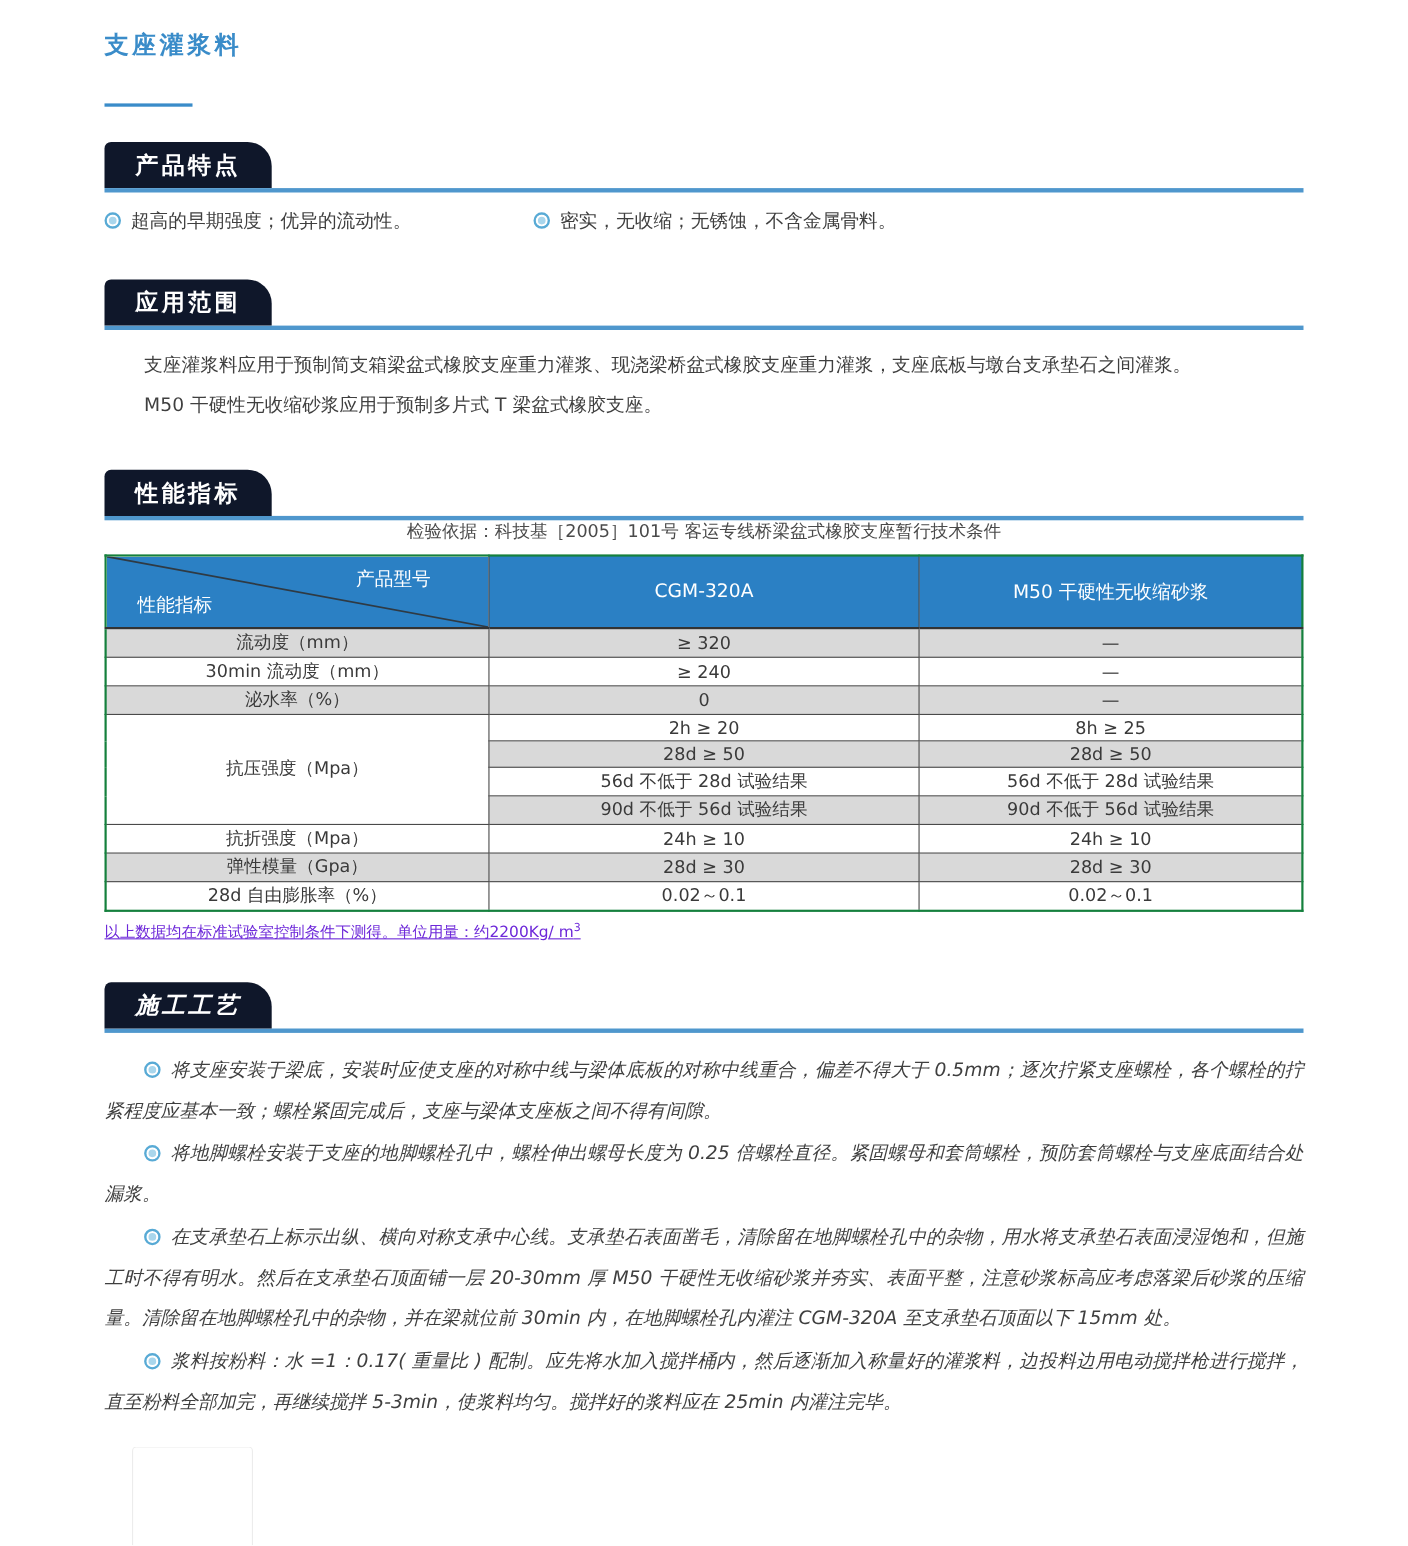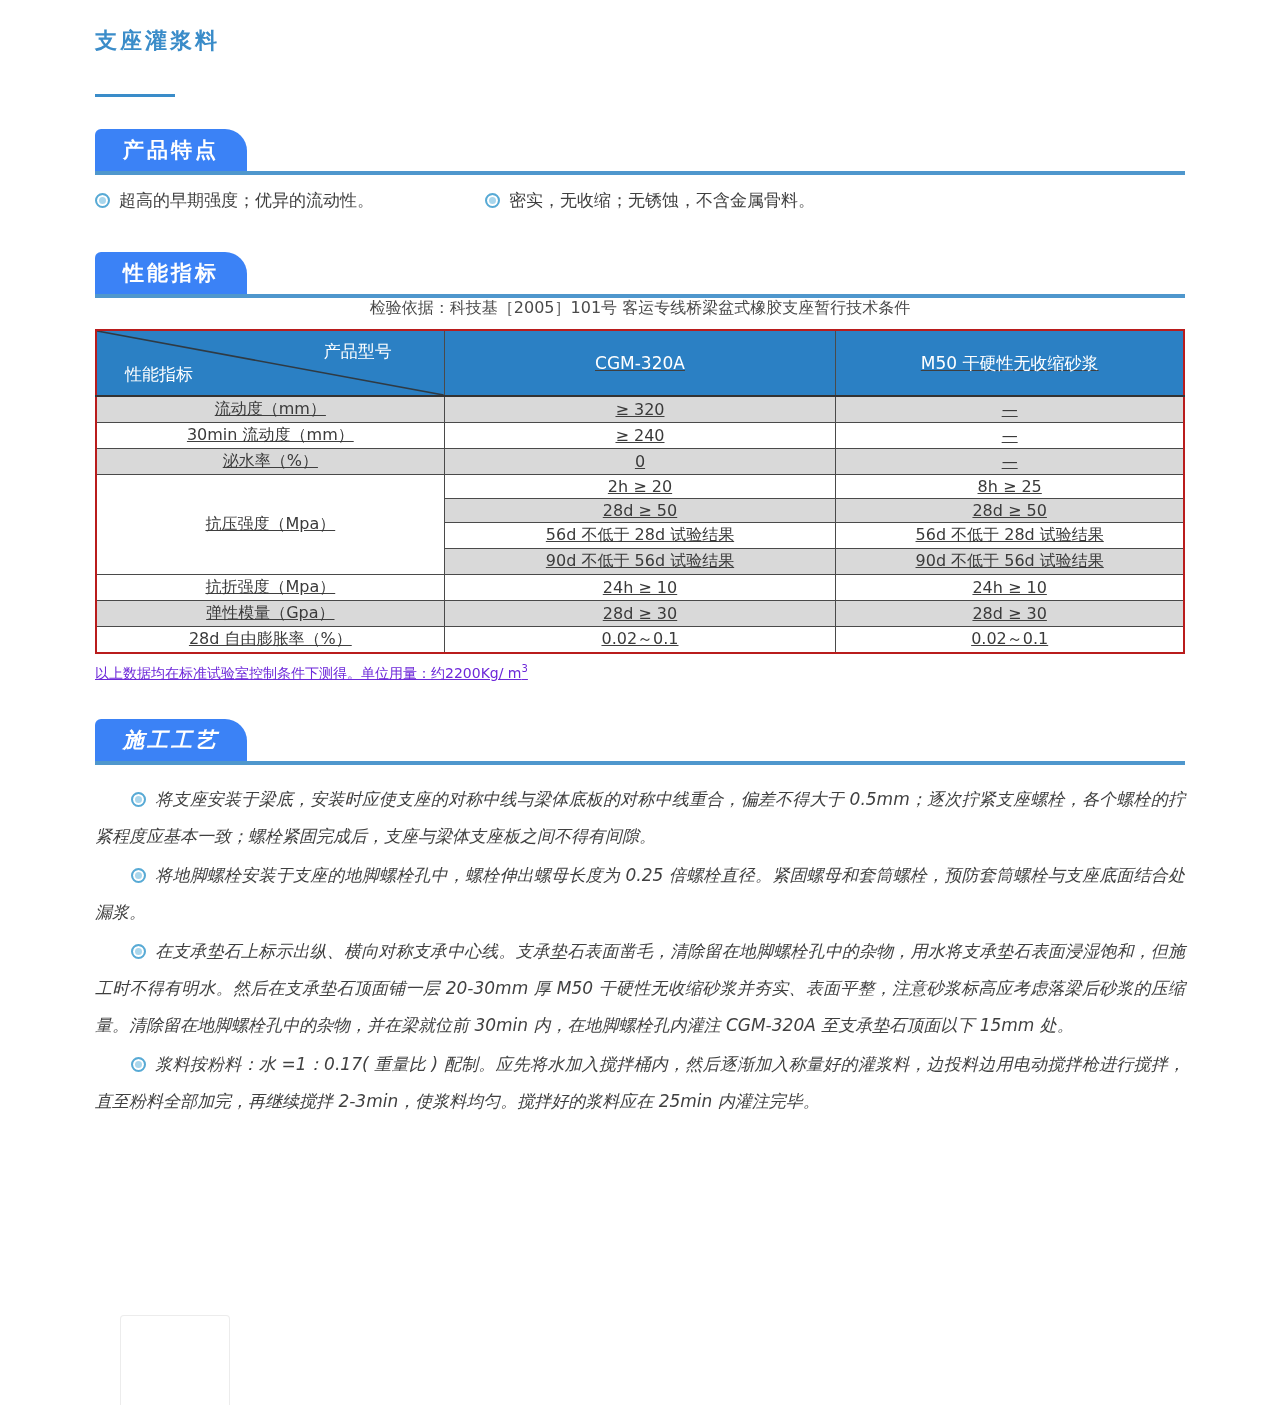--- a/index.html
+++ b/index.html
@@ -22,21 +22,21 @@
     width:80px; height:3px; background:#3a8cc9; margin-top:38px;
   }
 
   
   .section-head {
     border-bottom:4px solid #4f97cd;
     line-height:0;
   }
   .badge {
     display:inline-block;
-    background:#3b82f6; color:#ffffff;
+    background:#0f172a; color:#ffffff;
     font-size:21px; font-weight:bold; letter-spacing:3px;
     line-height:1; padding:11px 28px 10px 28px;
     border-radius:6px 22px 0 0;
   }
 
   
   .bullet {
     display:inline-block; width:15px; height:15px;
     border:2px solid #58aad5; border-radius:50%;
     background:#a9d6ec;
@@ -66,23 +66,22 @@
     font-size:17px; line-height:2.15;
   }
 
   
   .basis-line {
     margin-top:0; margin-bottom:10px;
     text-align:center; font-size:16px; color:#4a4a4a;
   }
   table.perf {
     width:100%; border-collapse:collapse;
-    border:2px solid #b91c1c;
+    border:2px solid #15803d;
     table-layout:fixed;
-    text-decoration:underline;
   }
   table.perf th, table.perf td {
     border:1px solid #4a4a4a;
     text-align:center; vertical-align:middle;
   }
   table.perf thead th {
     background:#2b80c4; color:#ffffff;
     font-weight:normal; font-size:17px;
     height:66px; border-bottom:2px solid #333333;
   }
@@ -134,20 +133,29 @@
         <span class="bullet"></span>
         <span>超高的早期强度；优异的流动性。</span>
       </div>
       <div class="feature-item">
         <span class="bullet"></span>
         <span>密实，无收缩；无锈蚀，不含金属骨料。</span>
       </div>
     </div>
   </div>
 
+  <div class="sec-application">
+    <div class="section-head">
+      <span class="badge">应用范围</span>
+    </div>
+    <div class="app-text">
+      <div>支座灌浆料应用于预制简支箱梁盆式橡胶支座重力灌浆、现浇梁桥盆式橡胶支座重力灌浆，支座底板与墩台支承垫石之间灌浆。</div>
+      <div>M50 干硬性无收缩砂浆应用于预制多片式 T 梁盆式橡胶支座。</div>
+    </div>
+  </div>
 
   <div class="sec-performance">
     <div class="section-head">
       <span class="badge">性能指标</span>
     </div>
     <div class="basis-line">检验依据：科技基［2005］101号 客运专线桥梁盆式橡胶支座暂行技术条件</div>
 
     <table class="perf">
       <thead>
         <tr>
@@ -217,21 +225,21 @@
   </div>
 
   <div class="sec-process">
     <div class="section-head">
       <span class="badge">施工工艺</span>
     </div>
     <div class="process-list">
       <p class="process-item"><span class="bullet"></span><span>将支座安装于梁底，安装时应使支座的对称中线与梁体底板的对称中线重合，偏差不得大于 0.5mm；逐次拧紧支座螺栓，各个螺栓的拧紧程度应基本一致；螺栓紧固完成后，支座与梁体支座板之间不得有间隙。</span></p>
       <p class="process-item"><span class="bullet"></span><span>将地脚螺栓安装于支座的地脚螺栓孔中，螺栓伸出螺母长度为 0.25 倍螺栓直径。紧固螺母和套筒螺栓，预防套筒螺栓与支座底面结合处漏浆。</span></p>
       <p class="process-item"><span class="bullet"></span><span>在支承垫石上标示出纵、横向对称支承中心线。支承垫石表面凿毛，清除留在地脚螺栓孔中的杂物，用水将支承垫石表面浸湿饱和，但施工时不得有明水。然后在支承垫石顶面铺一层 20-30mm 厚 M50 干硬性无收缩砂浆并夯实、表面平整，注意砂浆标高应考虑落梁后砂浆的压缩量。清除留在地脚螺栓孔中的杂物，并在梁就位前 30min 内，在地脚螺栓孔内灌注 CGM-320A 至支承垫石顶面以下 15mm 处。</span></p>
-      <p class="process-item"><span class="bullet"></span><span>浆料按粉料：水 =1：0.17( 重量比 ) 配制。应先将水加入搅拌桶内，然后逐渐加入称量好的灌浆料，边投料边用电动搅拌枪进行搅拌，直至粉料全部加完，再继续搅拌 2-3min，使浆料均匀。搅拌好的浆料应在 25min 内灌注完毕。</span></p>
+      <p class="process-item"><span class="bullet"></span><span>浆料按粉料：水 =1：0.17( 重量比 ) 配制。应先将水加入搅拌桶内，然后逐渐加入称量好的灌浆料，边投料边用电动搅拌枪进行搅拌，直至粉料全部加完，再继续搅拌 5-3min，使浆料均匀。搅拌好的浆料应在 25min 内灌注完毕。</span></p>
       <p class="process-item"></p>
 
     </div>
   </div>
 
 </div>
 
 <div class="watermark"></div>
 
 </body></html>

